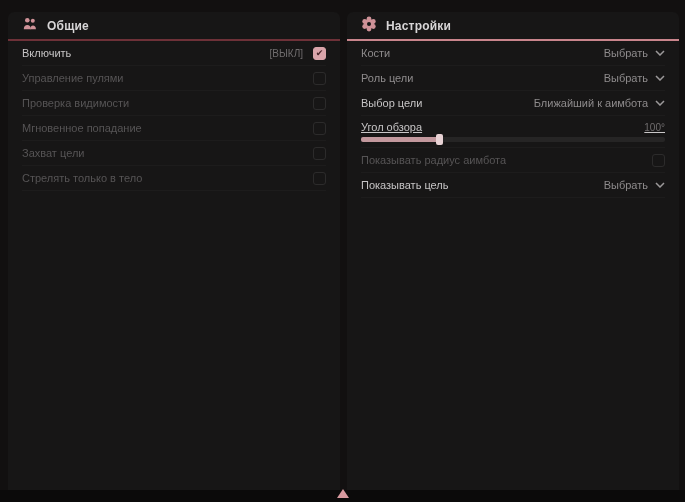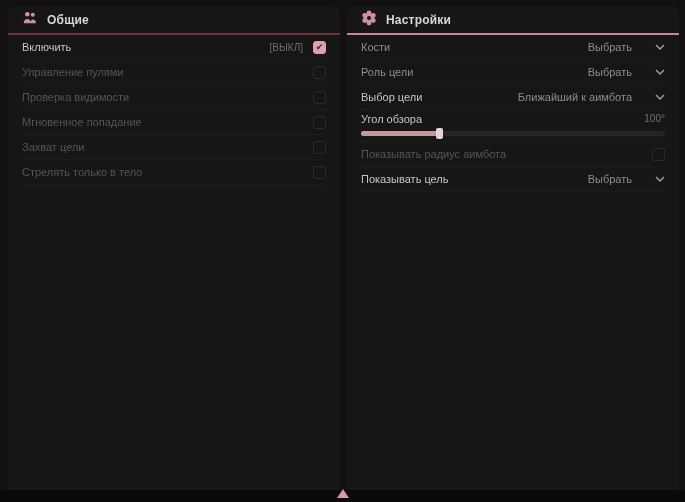--- a/index.html
+++ b/index.html
@@ -5,21 +5,21 @@
   * { box-sizing: border-box; margin: 0; padding: 0; }
   html,body { width:685px; height:502px; overflow:hidden; }
   body {
     background:#121010;
     font-family:"Liberation Sans", sans-serif;
     position:relative;
     color:#c9c7c8;
   }
   .panel {
     position:absolute;
-    top:6px;
+    top:12px;
     width:332px;
     height:488px;
     background:#171616;
     border-radius:6px;
   }
   .panel.left  { left:8px; }
   .panel.right { left:347px; }
   .panel-header {
     display:flex;
     align-items:center;
@@ -72,35 +72,36 @@
   .checkbox.checked::after {
     content:"\2714";
     font-size:9px;
     color:#4a262b;
     line-height:1;
   }
   .dd {
     margin-left:auto;
     display:flex;
     align-items:center;
-    gap:23px;
+    gap:7px;
   }
   .dd .value { color:#8e8b8c; font-size:11px; }
   .chevron { display:block; }
 
   .slider-row {
     padding:3px 0 2px 0;
     border-bottom:1px solid #1d1c1c;
   }
   .slider-head {
     display:flex;
-    align-items:flex-start;
+    align-items:flex-end;
     justify-content:space-between;
     height:14px;
     font-size:11px;
+    text-decoration:underline;
   }
   .slider-head .label { color:#c6c4c5; }
   .slider-head .value { color:#706d6e; font-size:10px; }
   .slider-track {
     position:relative;
     height:5px;
     margin:4px 0 3px 0;
     background:#262525;
     border-radius:2px;
   }

